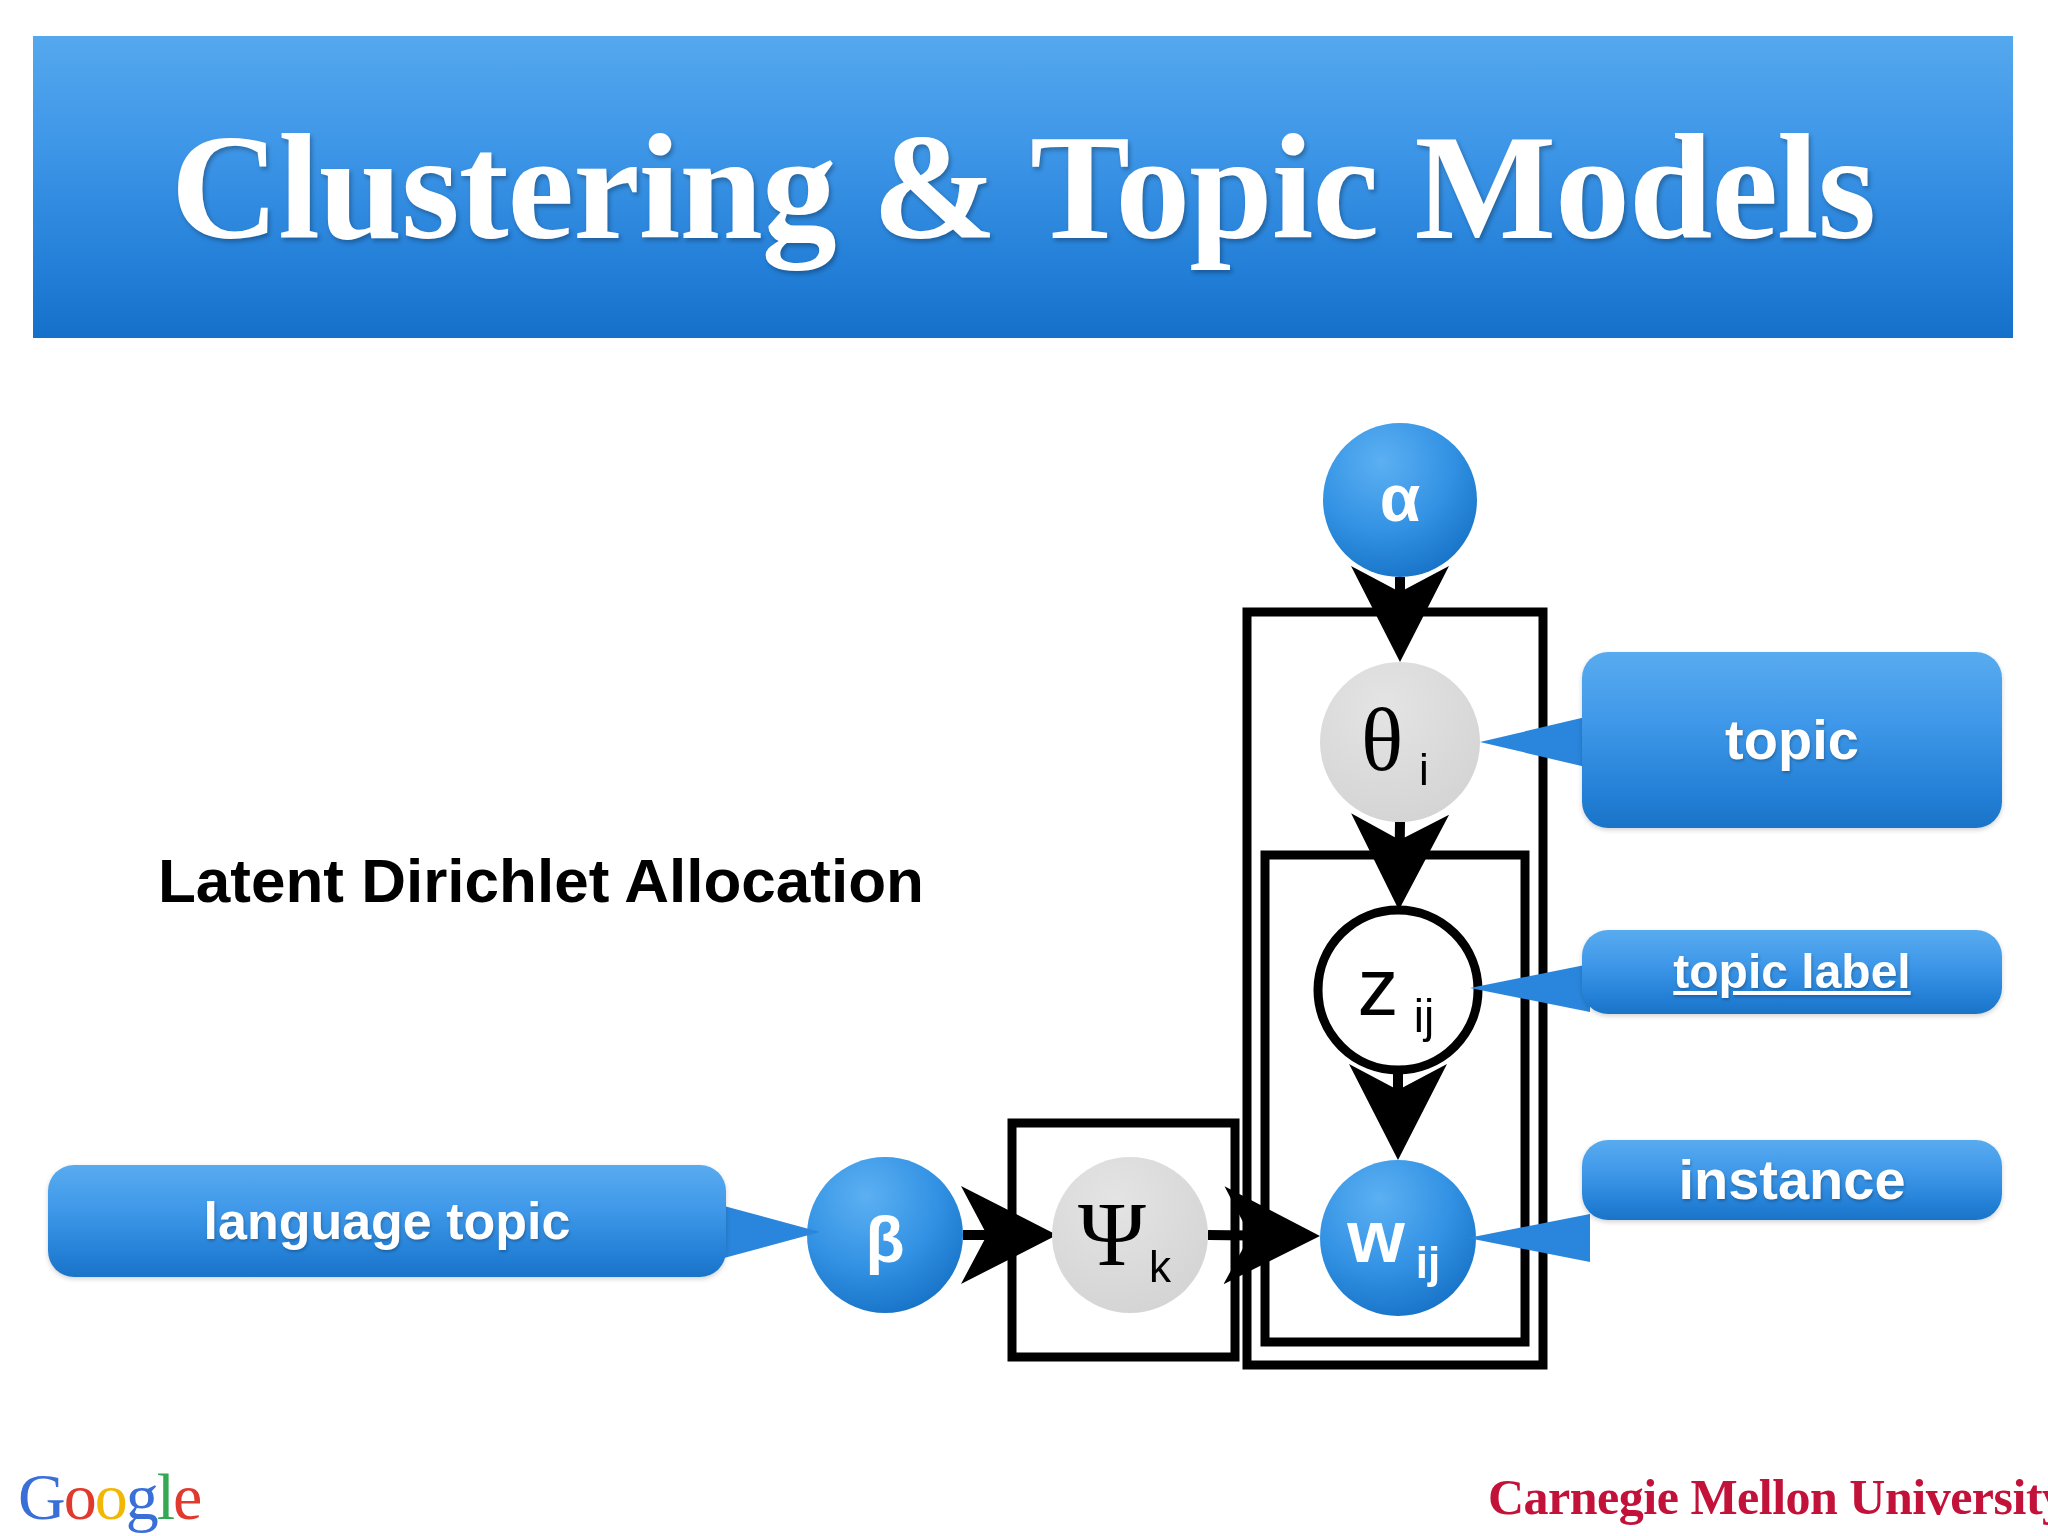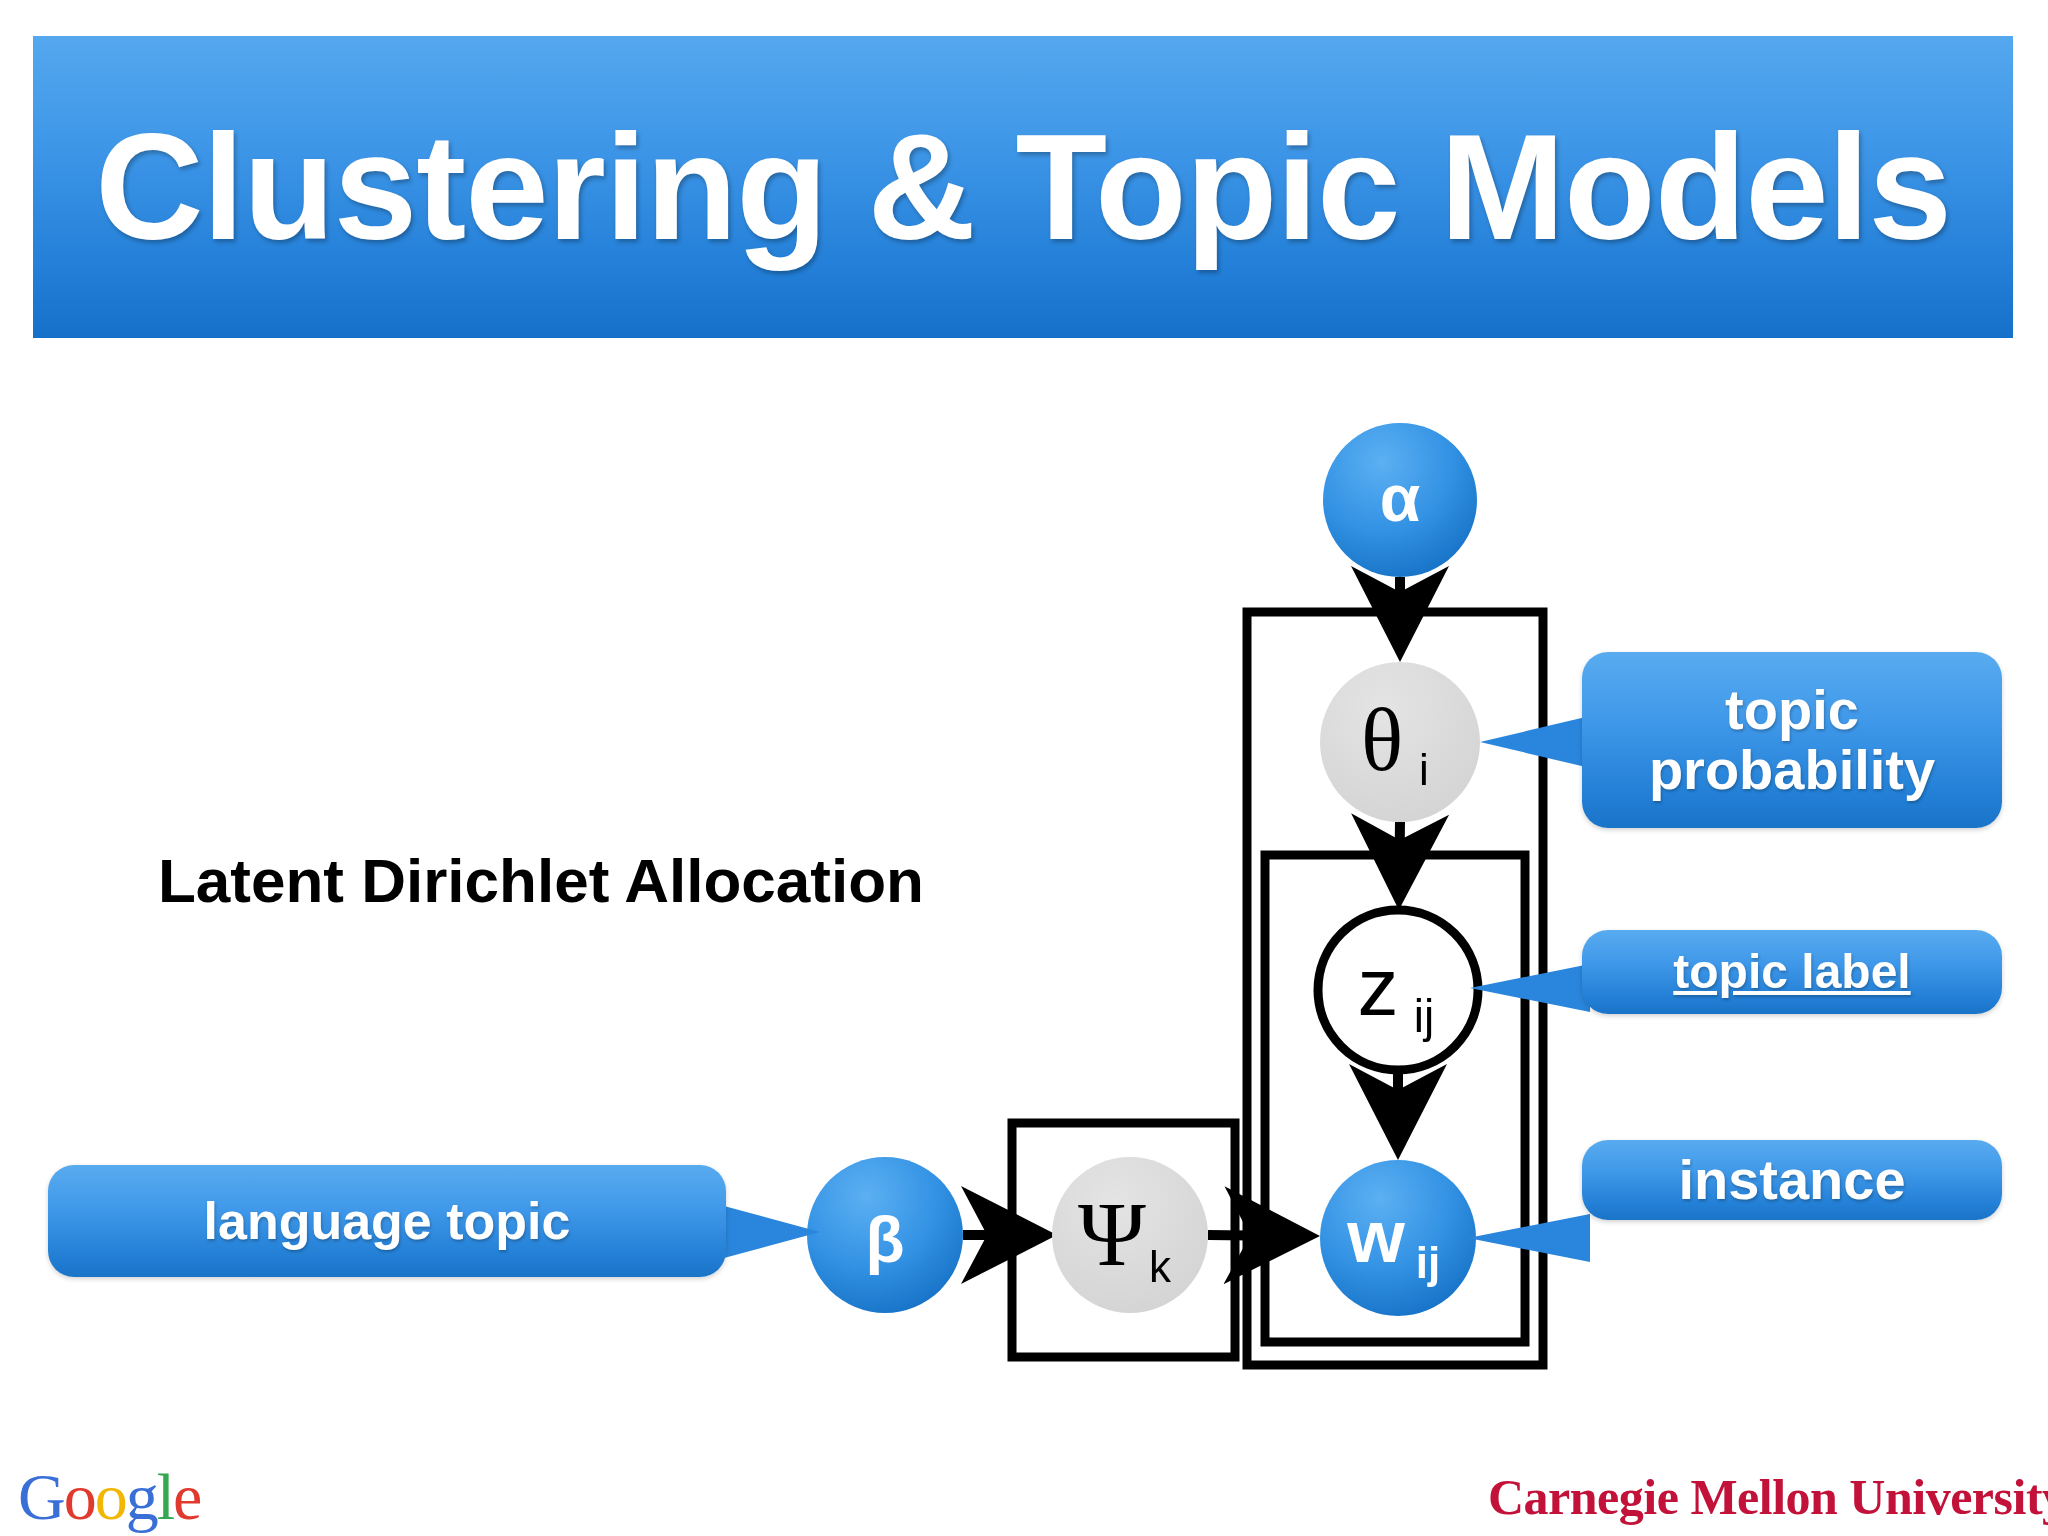--- a/index.html
+++ b/index.html
@@ -22,21 +22,21 @@
     top: 36px;
     width: 1980px;
     height: 302px;
     background: linear-gradient(to bottom, #55a8ee 0%, #3f97e8 35%, #2480d8 75%, #1470c8 100%);
     display: flex;
     align-items: center;
     justify-content: center;
   }
   #title-text {
     color: #ffffff;
-    font-family: Liberation Sans, sans-serif;
+    font-family: Liberation Serif, serif;
     font-weight: bold;
     font-size: 150px;
     letter-spacing: -1px;
     line-height: 1;
     text-shadow: 2px 3px 4px rgba(0,0,0,0.28);
     white-space: nowrap;
   }
 
   
   #lda-heading {
@@ -220,21 +220,21 @@
   <text x="1112" y="1265" text-anchor="middle" font-family="Liberation Serif, serif" font-size="92" fill="#000000">Ψ</text>
   <text x="1160" y="1282" text-anchor="middle" font-family="Liberation Sans, sans-serif" font-size="44" fill="#000000">k</text>
 
   <circle cx="885" cy="1235" r="78" fill="url(#blueNodeGrad)"></circle>
   <text x="885" y="1262" text-anchor="middle" font-family="Liberation Sans, sans-serif" font-size="64" font-weight="bold" fill="#ffffff">β</text>
 </svg>
 
 <div class="callout-tail" id="tail-topic-probability"></div>
 <div class="callout" id="callout-topic-probability">
   <span>
-    <span>topic</span><br><span>probability</span>
+    <span>topic</span><br>
   </span>
 </div>
 
 <div class="callout-tail" id="tail-topic-label"></div>
 <div class="callout" id="callout-topic-label">
   <span>topic label</span>
 </div>
 
 <div class="callout-tail" id="tail-instance"></div>
 <div class="callout" id="callout-instance">

